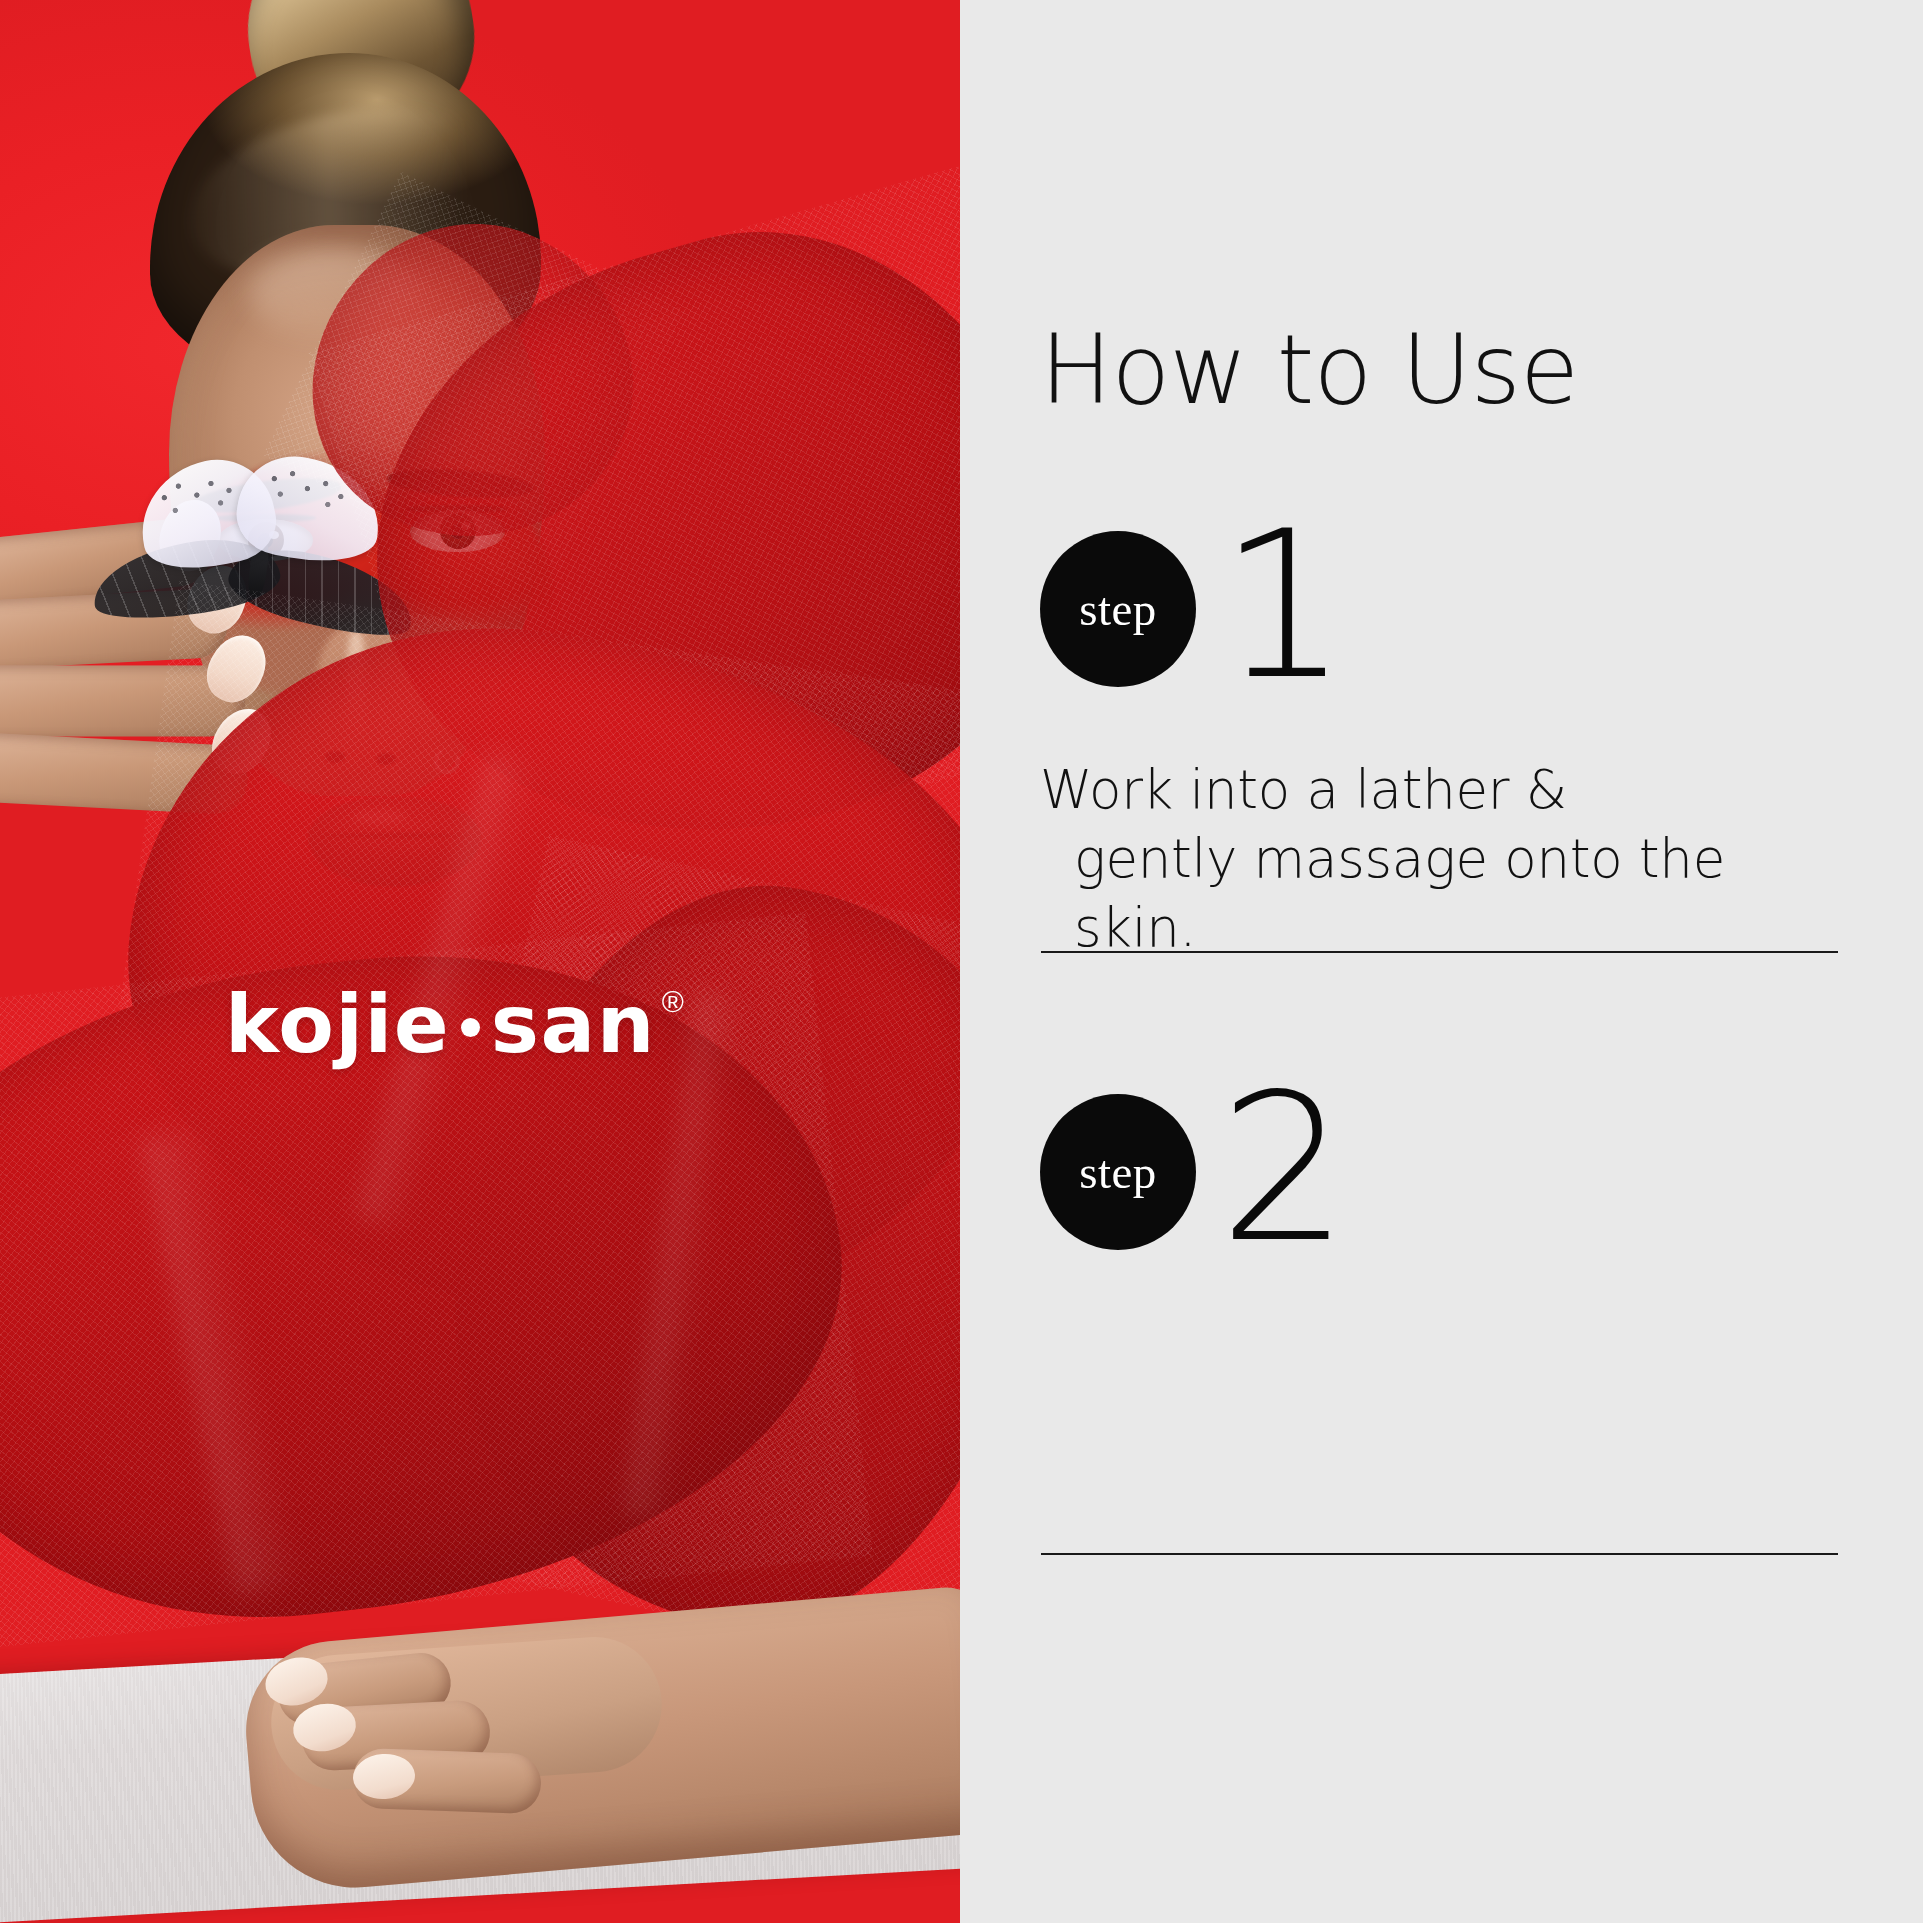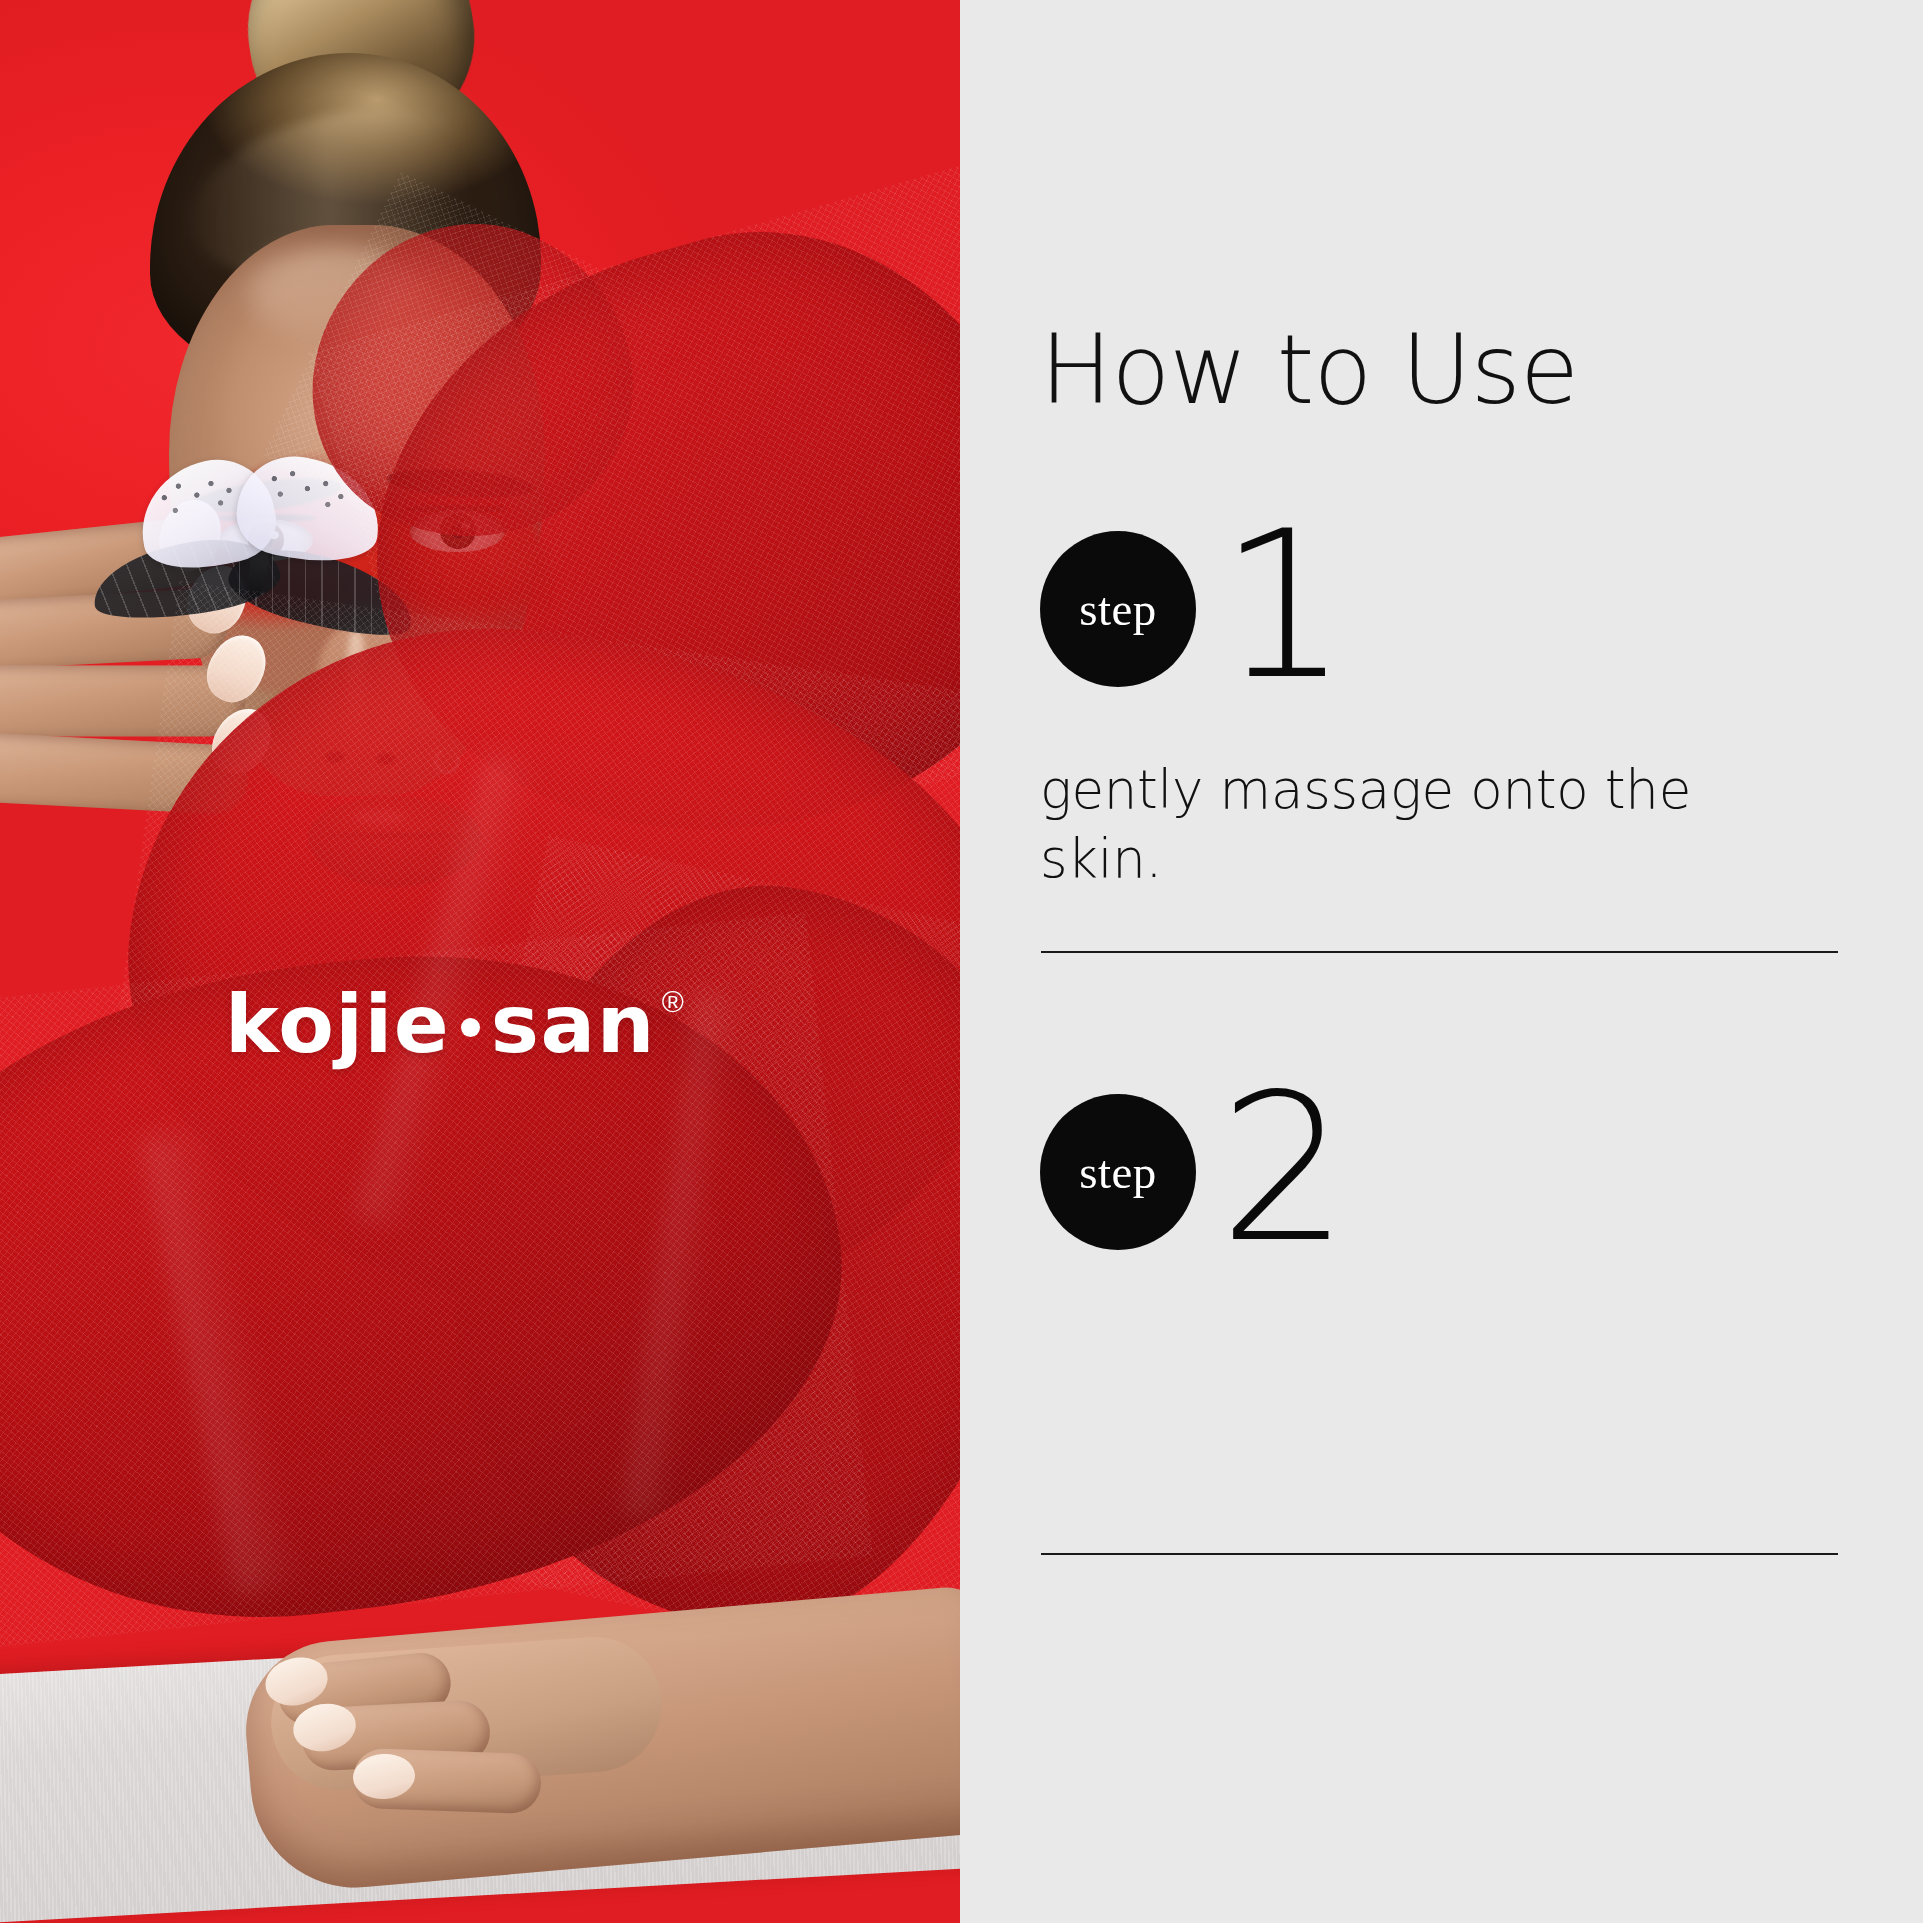--- a/index.html
+++ b/index.html
@@ -369,21 +369,21 @@
     position:absolute;left:179px;top:-27px;
     font-family:"DejaVu Sans", sans-serif;
     font-size:204px;font-weight:300;color:#0a0a0a;line-height:1;
   }
   .step-desc{
     position:absolute;left:0;top:225px;width:767px;
     font-family:"DejaVu Sans", sans-serif;
     font-size:53px;font-weight:300;color:#111111;
     line-height:1.30;letter-spacing:-0.3px;
   }
-  .step-desc .l2{display:block;}
+  .step-desc .l2{display:block;margin-left:34px;}
   .divider{
     position:absolute;left:1041px;width:797px;height:2.3px;background:#1a1a1a;
   }
   .div-1{top:951px;}
   .div-2{top:1553px;}
 </style>
 </head>
 <body>
 
 <div class="canvas">
@@ -495,20 +495,21 @@
     <div class="title">How to Use</div>
 
     <div class="step-block step-1">
       <div class="step-head">
         <div class="badge">
           <span class="badge-label">step</span>
         </div>
         <div class="numeral">1</div>
       </div>
       <div class="step-desc">
+        <span class="l1">Work into a lather &amp;</span>
         <span class="l2">gently massage onto the skin.</span>
       </div>
     </div>
 
     <div class="step-block step-2">
       <div class="step-head">
         <div class="badge">
           <span class="badge-label">step</span>
         </div>
         <div class="numeral">2</div>

